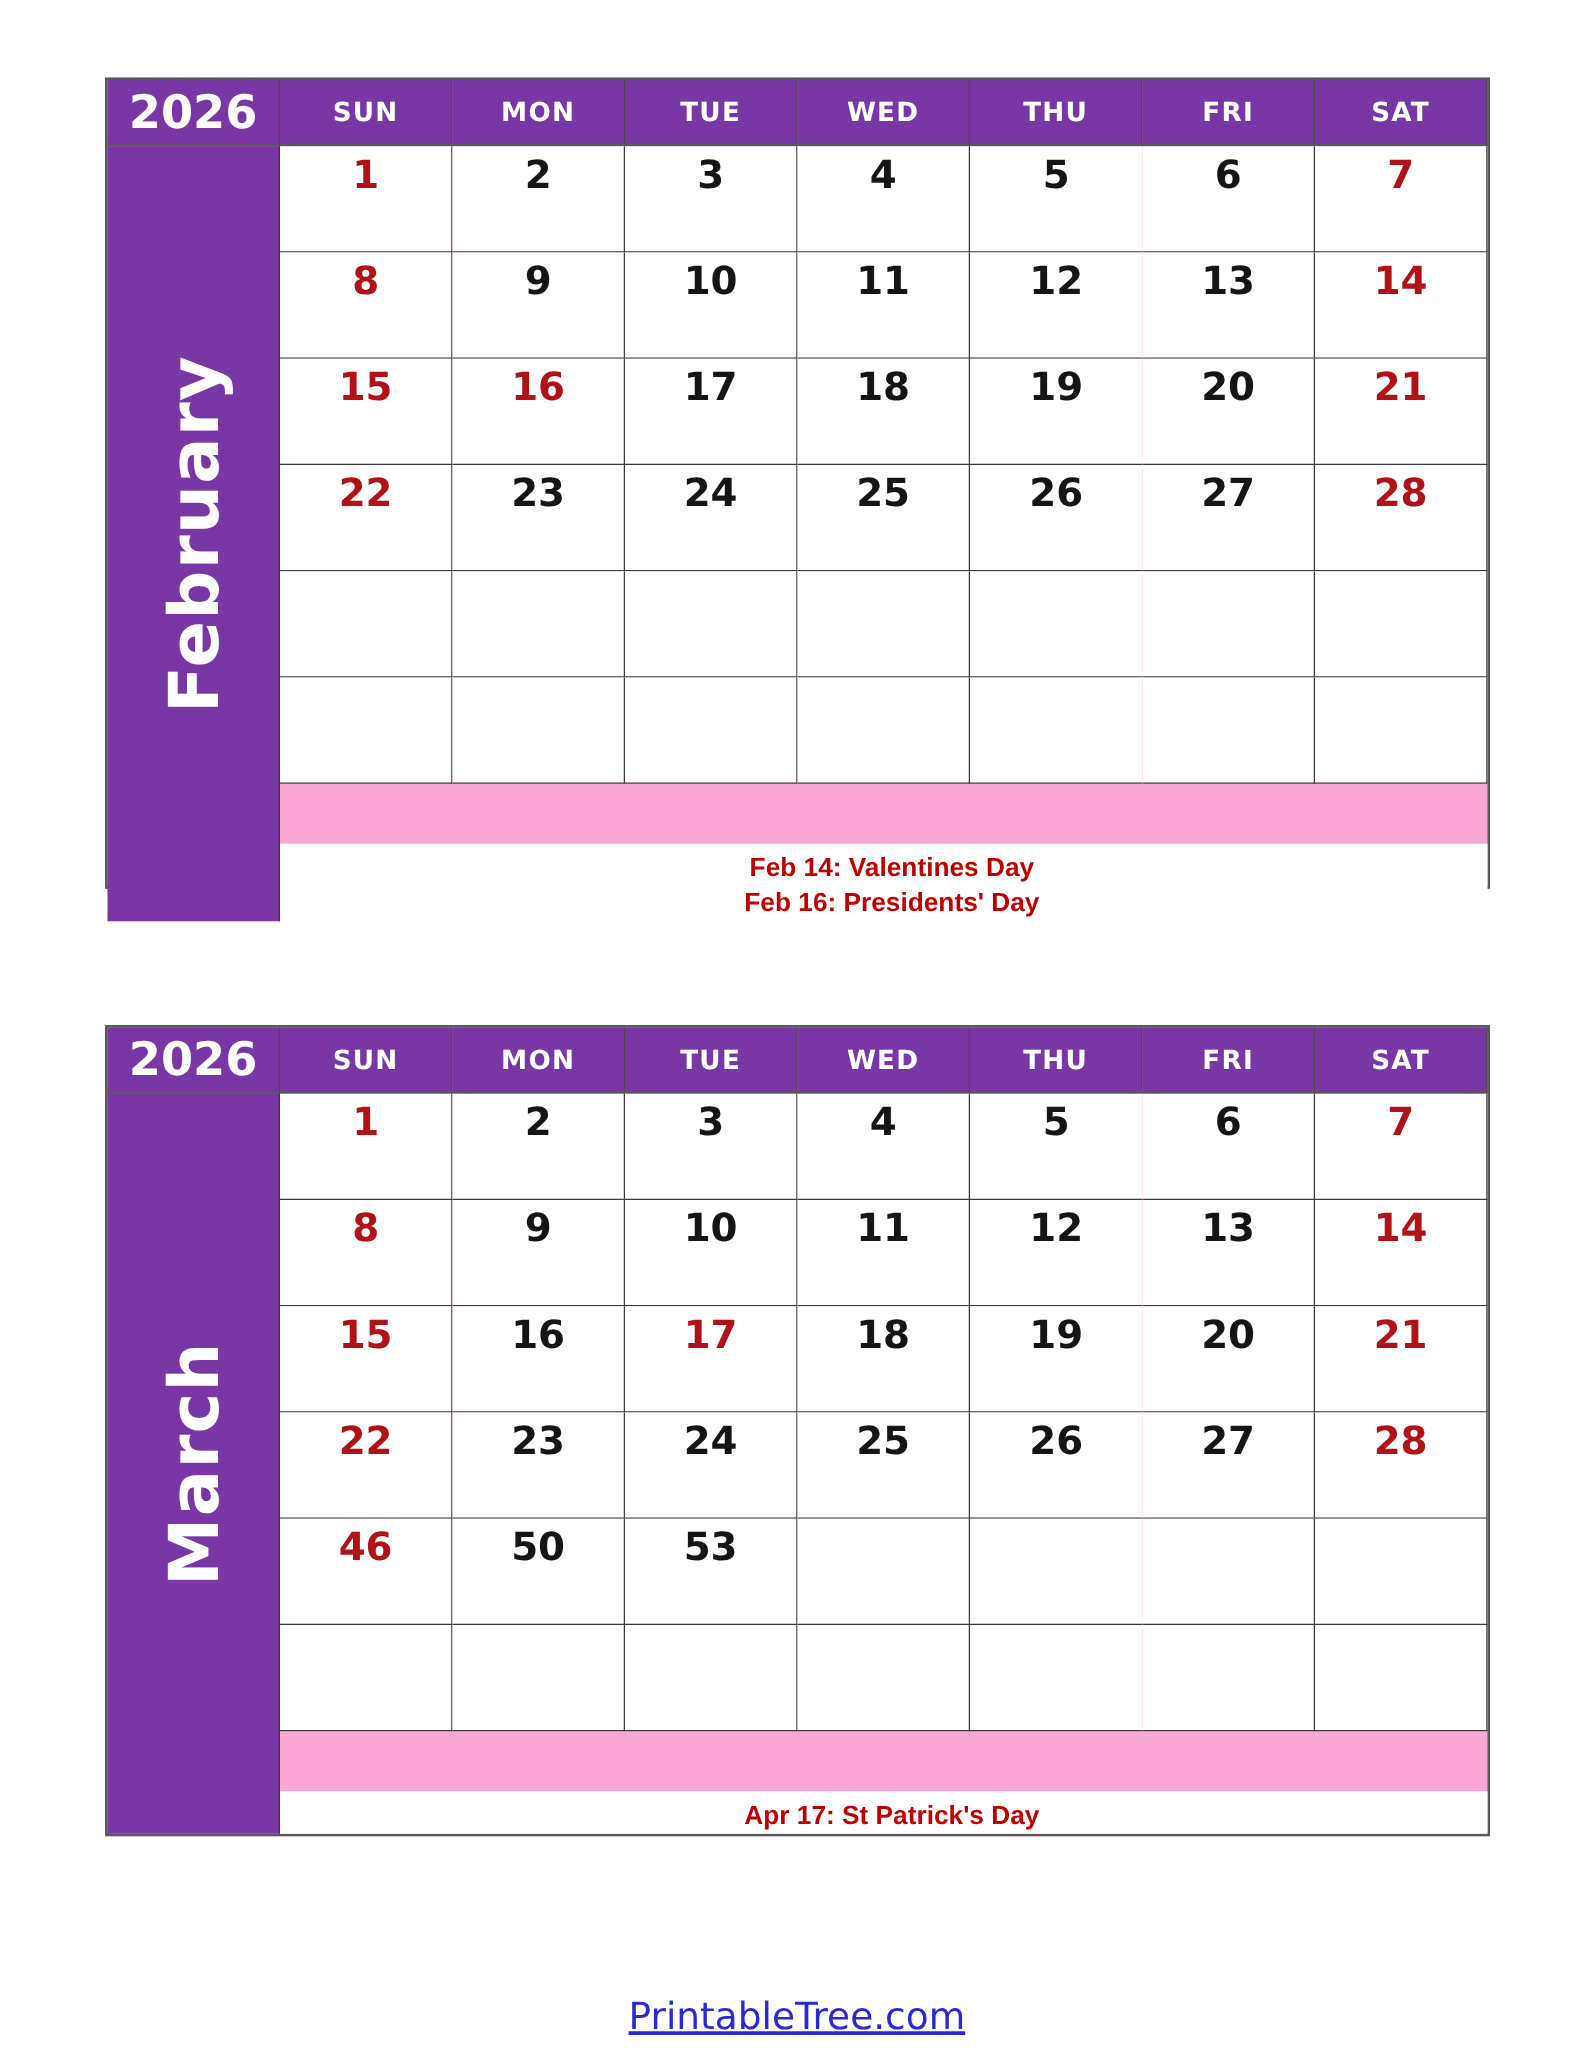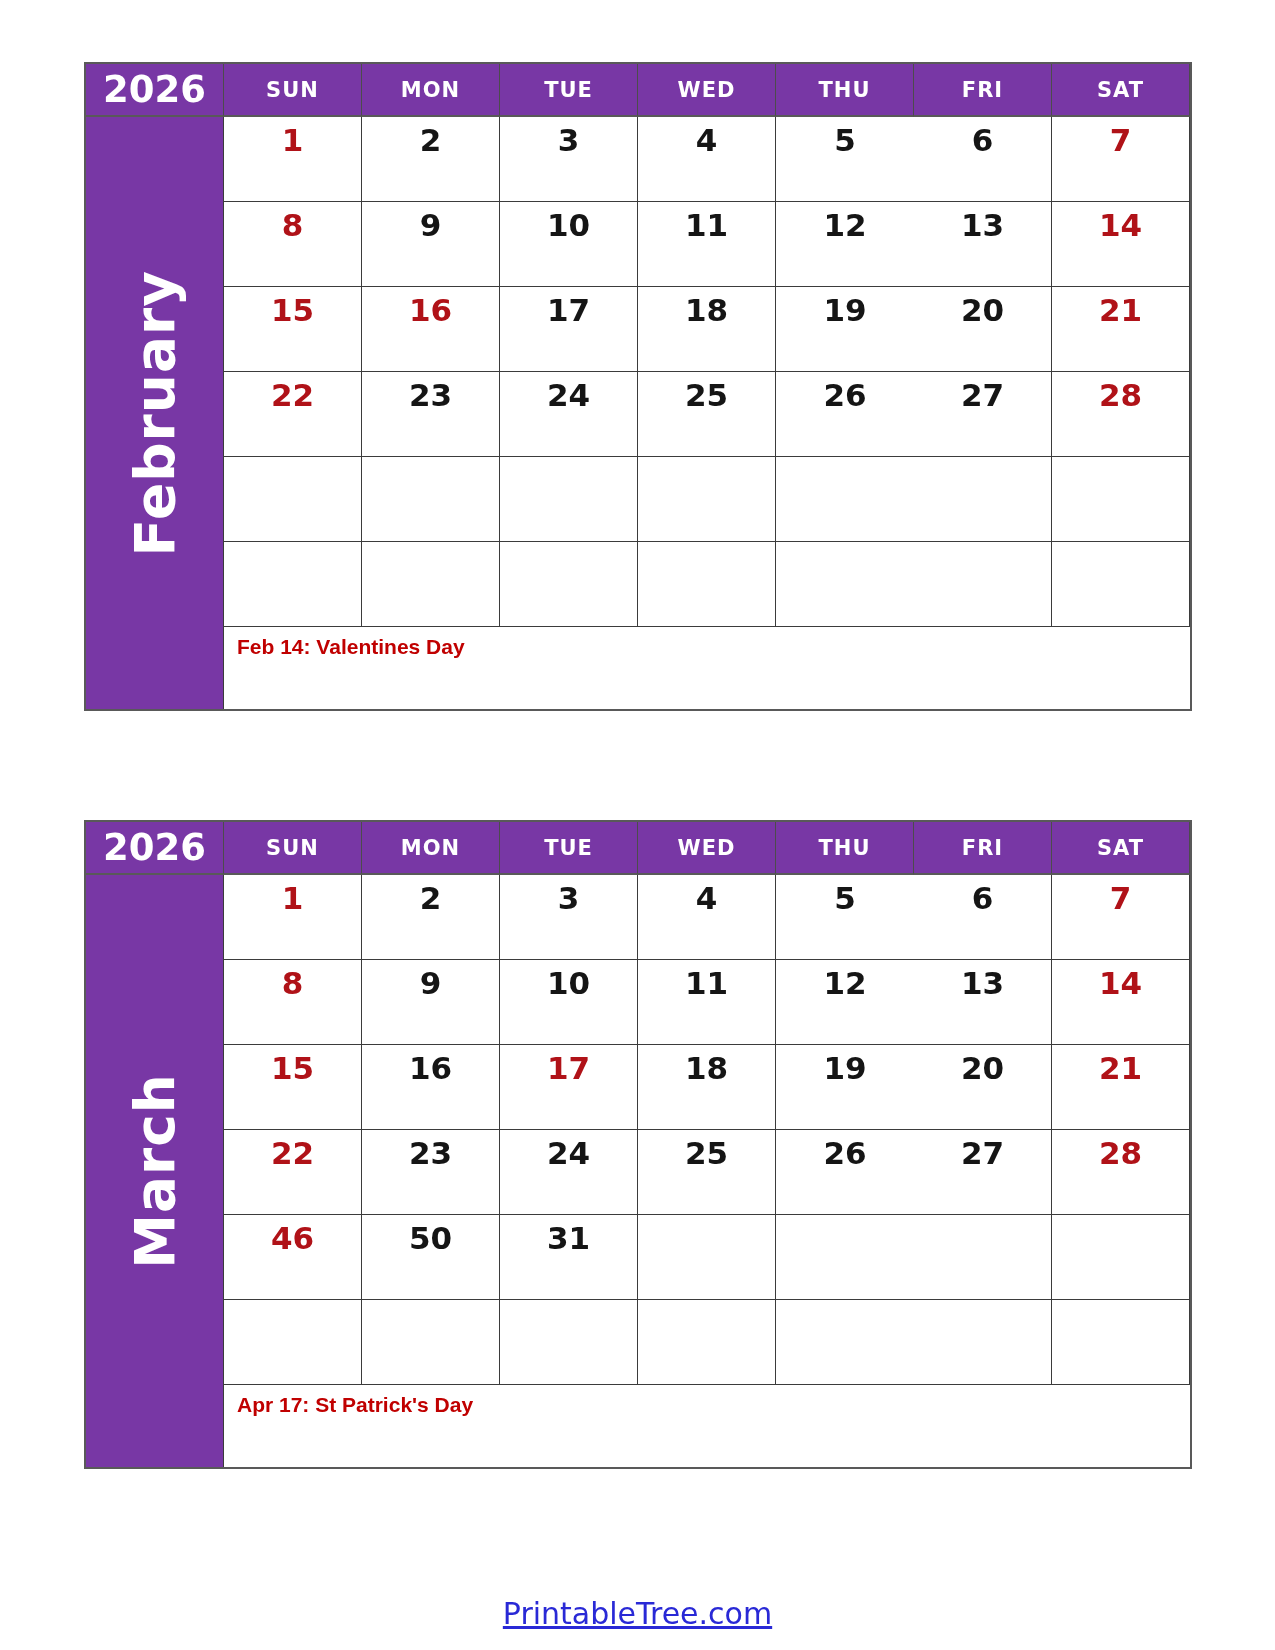--- a/index.html
+++ b/index.html
@@ -68,21 +68,22 @@
   .daynum{
     font-size:31px;font-weight:bold;color:var(--date-black);
     font-family:"DejaVu Sans",sans-serif;
   }
   .cell.red .daynum{color:var(--date-red);}
   .notes{
     grid-column:2 / 9;
     background:#ffffff;
     padding:6px 0 0 13px;
     box-sizing:border-box;
-    text-align:left;
+    text-align:center;
+    margin-top:48px;
   }
   .note-line{
     font-family:"Liberation Sans",sans-serif;
     font-weight:bold;color:var(--note-red);
     font-size:21px;line-height:28px;
   }
   .site-link-wrap{
     position:absolute;left:0;top:1596px;width:100%;text-align:center;
   }
   .site-link{
@@ -146,20 +147,21 @@
       <div class="cell"><span class="daynum"></span></div>
       <div class="cell"><span class="daynum"></span></div>
       <div class="cell"><span class="daynum"></span></div>
       <div class="cell"><span class="daynum"></span></div>
       <div class="cell"><span class="daynum"></span></div>
       <div class="cell"><span class="daynum"></span></div>
       <div class="cell"><span class="daynum"></span></div>
       <div class="cell"><span class="daynum"></span></div>
       <div class="notes">
         <div class="note-line">Feb 14: Valentines Day</div>
+        <div class="note-line">Feb 16: Presidents' Day</div>
       </div>
   </div>
 
   <div class="cal cal-mar">
     <div class="hdr-year">2026</div>
     <div class="hdr-day">SUN</div>
     <div class="hdr-day">MON</div>
     <div class="hdr-day">TUE</div>
     <div class="hdr-day">WED</div>
     <div class="hdr-day">THU</div>
@@ -192,21 +194,21 @@
       <div class="cell red"><span class="daynum">21</span></div>
       <div class="cell red"><span class="daynum">22</span></div>
       <div class="cell"><span class="daynum">23</span></div>
       <div class="cell"><span class="daynum">24</span></div>
       <div class="cell"><span class="daynum">25</span></div>
       <div class="cell"><span class="daynum">26</span></div>
       <div class="cell"><span class="daynum">27</span></div>
       <div class="cell red"><span class="daynum">28</span></div>
       <div class="cell red"><span class="daynum">46</span></div>
       <div class="cell"><span class="daynum">50</span></div>
-      <div class="cell"><span class="daynum">31</span></div>
+      <div class="cell"><span class="daynum">53</span></div>
       <div class="cell"><span class="daynum"></span></div>
       <div class="cell"><span class="daynum"></span></div>
       <div class="cell"><span class="daynum"></span></div>
       <div class="cell"><span class="daynum"></span></div>
       <div class="cell"><span class="daynum"></span></div>
       <div class="cell"><span class="daynum"></span></div>
       <div class="cell"><span class="daynum"></span></div>
       <div class="cell"><span class="daynum"></span></div>
       <div class="cell"><span class="daynum"></span></div>
       <div class="cell"><span class="daynum"></span></div>

